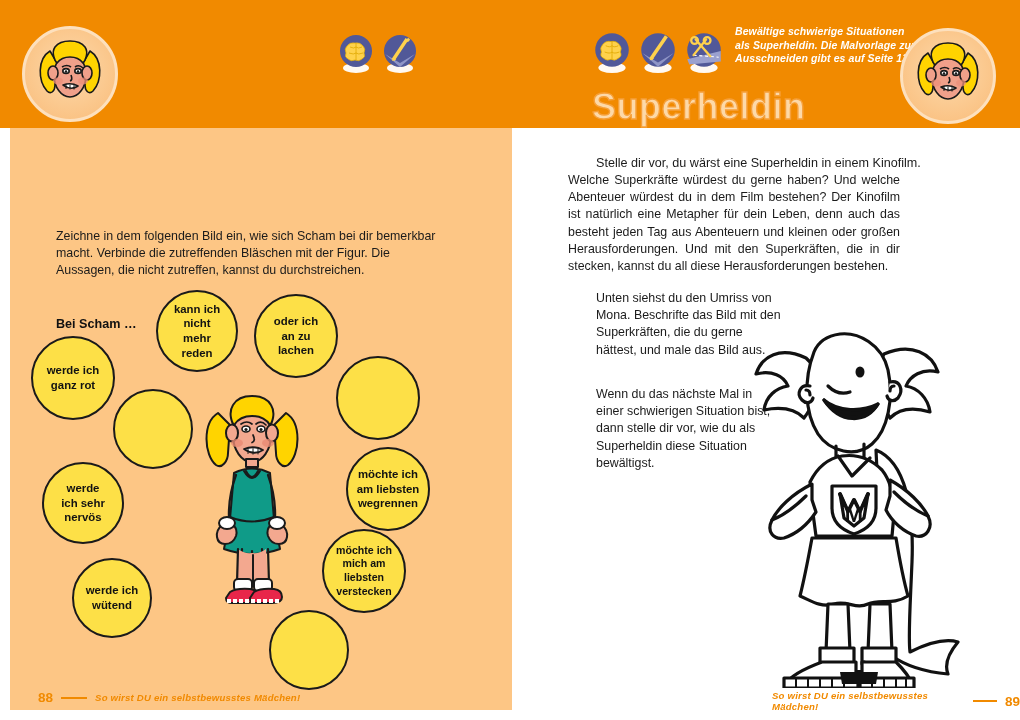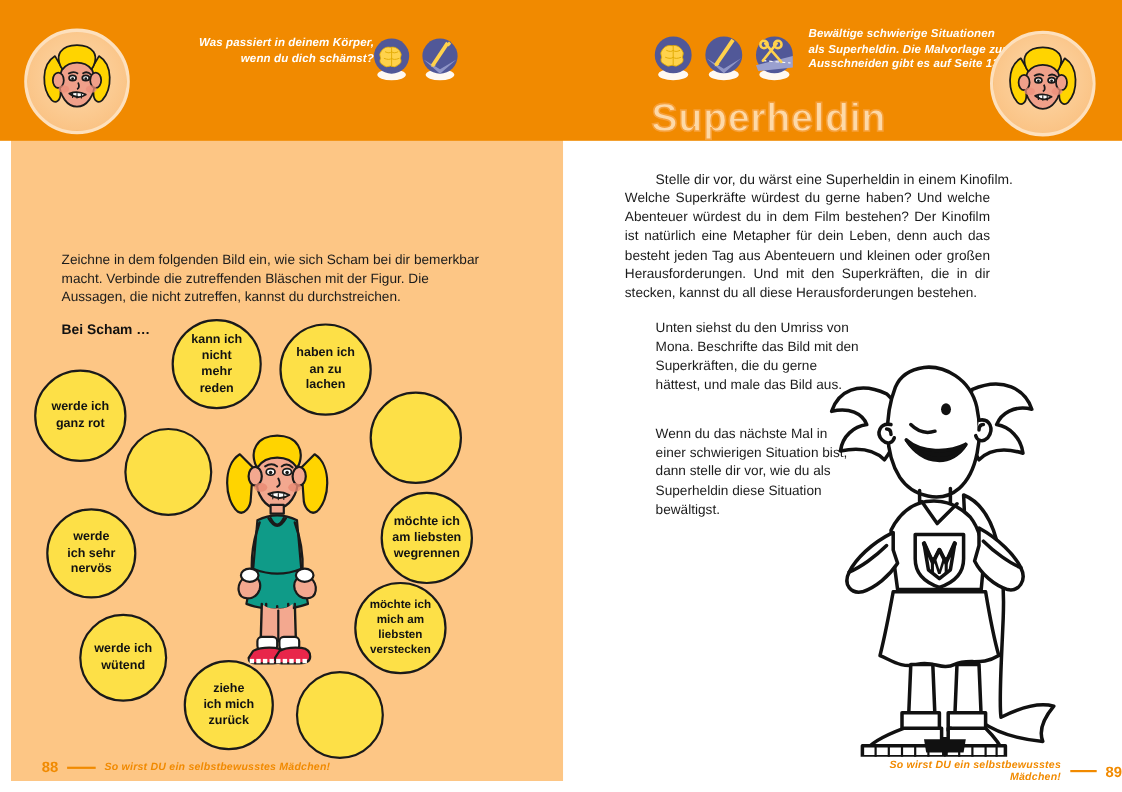--- a/index.html
+++ b/index.html
@@ -38,35 +38,35 @@
     color:#fdd9a8;
     text-shadow:0 0 0 #f6a03a;
     letter-spacing:.5px;}
   #title-left{left:118px;top:95px;width:380px;font-size:31px;text-align:center;}
   #title-right{left:592px;top:88px;width:300px;font-size:36px;text-align:left;}
 
   
   .body-text{position:absolute;color:#1b1b1b;font-size:12.4px;line-height:17.2px;}
   .body-text.bold{font-weight:bold;}
   #left-intro{left:56px;top:216px;width:390px;margin-top:12px;}
-  #label-beischam{left:56px;top:292px;font-weight:bold;font-size:12.6px;color:#111;}
+  #label-beischam{left:56px;top:316px;font-weight:bold;font-size:12.6px;color:#111;}
   #right-lead{left:596px;top:155px;width:330px;font-weight:normal;font-size:12.6px;line-height:17.4px;}
   #right-p1{left:568px;top:172px;width:332px;text-align:justify;}
   #right-p2{left:596px;top:290px;width:186px;}
   #right-p3{left:596px;top:386px;width:186px;}
 
   
   .bubble{position:absolute;border-radius:50%;background:#fde047;border:2.6px solid #1a1a1a;
     box-sizing:border-box;display:flex;align-items:center;justify-content:center;
     text-align:center;font-weight:bold;font-size:11.4px;line-height:14.6px;color:#121212;
     padding:4px;}
 
   
   .footer{position:absolute;display:flex;align-items:center;gap:8px;
-    color:#f18a00;font-weight:bold;font-size:9.6px;font-style:italic;letter-spacing:.2px;text-align:right;}
+    color:#f18a00;font-weight:bold;font-size:9.6px;font-style:italic;letter-spacing:.2px;}
   .footer .pageno{font-size:13.5px;font-style:normal;letter-spacing:0;}
   .footer .rule{display:block;width:26px;height:2px;background:#f18a00;}
   #footer-left{left:38px;top:690px;}
   #footer-right{left:772px;top:690px;}
 
   
   .char{position:absolute;}
 </style>
 </head>
 <body>
@@ -94,24 +94,20 @@
         <circle cx="53" cy="42.5" r="1.3" fill="#1a1a1a" stroke="none"></circle>
         <path d="M46 46 q2 5 -1 6" fill="none"></path>
         <path d="M38 56 q8 -3 15 1 q-7 5 -15 -1 Z" fill="#ffffff"></path>
         <path d="M41 55 v5 M45 55.5 v5 M49 56 v4.5" stroke-width="1"></path>
         <ellipse cx="33" cy="52" rx="5" ry="3.4" fill="#ec8f7a" stroke="none" opacity=".75"></ellipse>
         <ellipse cx="58" cy="52" rx="5" ry="3.4" fill="#ec8f7a" stroke="none" opacity=".75"></ellipse>
       </g>
     </svg>
   </div>
 
-  <div class="kicker right-align" style="left:150px;top:33px;width:190px;">
-    <div>Was passiert in deinem Körper,</div>
-    <div>wenn du dich schämst?</div>
-  </div>
 
   <div class="badge" style="left:336px;top:32px;">
     <svg width="40" height="42" viewBox="0 0 40 42">
       <ellipse cx="20" cy="36" rx="13" ry="5" fill="#fff" opacity=".95"></ellipse>
       <circle cx="20" cy="19" r="16" fill="#515898"></circle>
       <g fill="#ffd24c" stroke="#e0a800" stroke-width=".7">
         <path d="M11 14 q-3 3 -1 7 q-2 4 2 6 q3 3 7 1 q4 2 7 -1 q4 -2 2 -6 q2 -4 -1 -7 q-3 -4 -8 -3 q-5 -1 -8 3 Z"></path>
       </g>
       <g stroke="#e0a800" stroke-width=".8" fill="none">
         <path d="M20 11 v17 M14 15 q4 2 6 0 M26 15 q-4 2 -6 0 M13 21 q5 2 7 0 M27 21 q-5 2 -7 0"></path>
@@ -144,21 +140,21 @@
   </div>
 
   <div class="bubble" style="left:156px;top:290px;width:82px;height:82px;">
     <span style="white-space:pre-line">kann ich
 nicht
 mehr
 reden</span>
   </div>
 
   <div class="bubble" style="left:254px;top:294px;width:84px;height:84px;">
-    <span style="white-space:pre-line">haben ich
+    <span style="white-space:pre-line">oder ich
 an zu
 lachen</span>
   </div>
 
   <div class="bubble" style="left:113px;top:389px;width:80px;height:80px;">
     <span></span>
   </div>
 
   <div class="bubble" style="left:336px;top:356px;width:84px;height:84px;">
     <span></span>
@@ -181,25 +177,20 @@
 wütend</span>
   </div>
 
   <div class="bubble" style="left:322px;top:529px;width:84px;height:84px;">
     <span style="white-space:pre-line;font-size:10.6px;line-height:13.6px;">möchte ich
 mich am
 liebsten
 verstecken</span>
   </div>
 
-  <div class="bubble" style="left:167px;top:600px;width:82px;height:82px;">
-    <span style="white-space:pre-line">ziehe
-ich mich
-zurück</span>
-  </div>
 
   <div class="bubble" style="left:269px;top:610px;width:80px;height:80px;">
     <span></span>
   </div>
 
   <div class="char" style="left:196px;top:383px;">
     <svg width="112" height="232" viewBox="0 0 112 232" aria-hidden="true">
       <g stroke="#1a1a1a" stroke-width="2" stroke-linejoin="round" stroke-linecap="round">
 
         <path d="M22 30 C6 40 8 72 20 82 C26 86 32 78 32 70 L34 42 Z" fill="#ffd400"></path>

